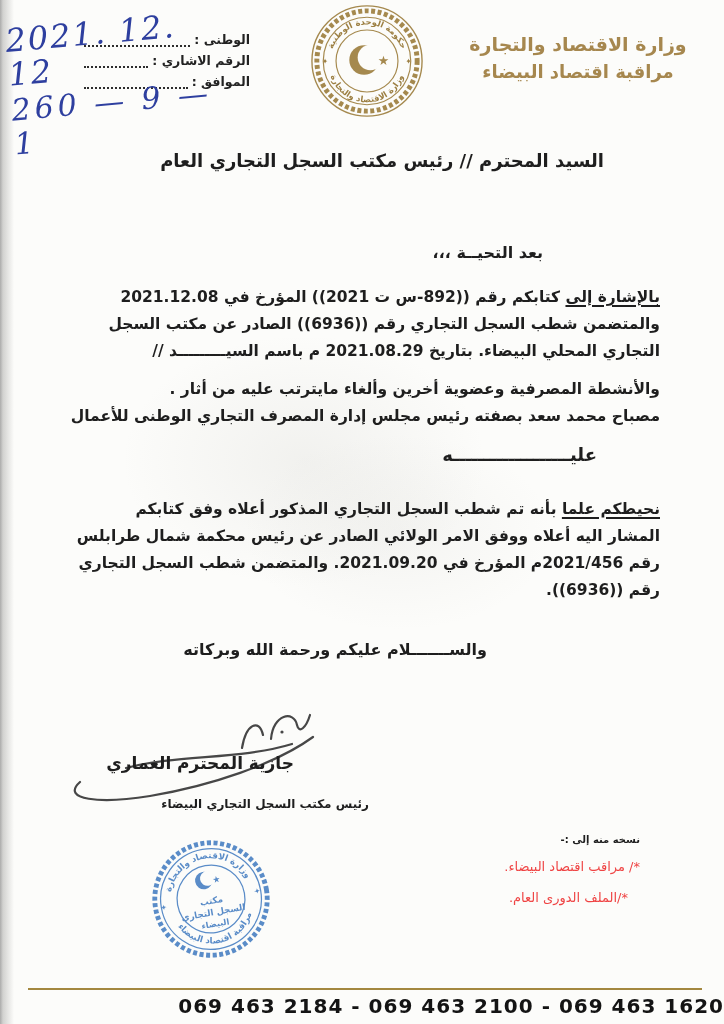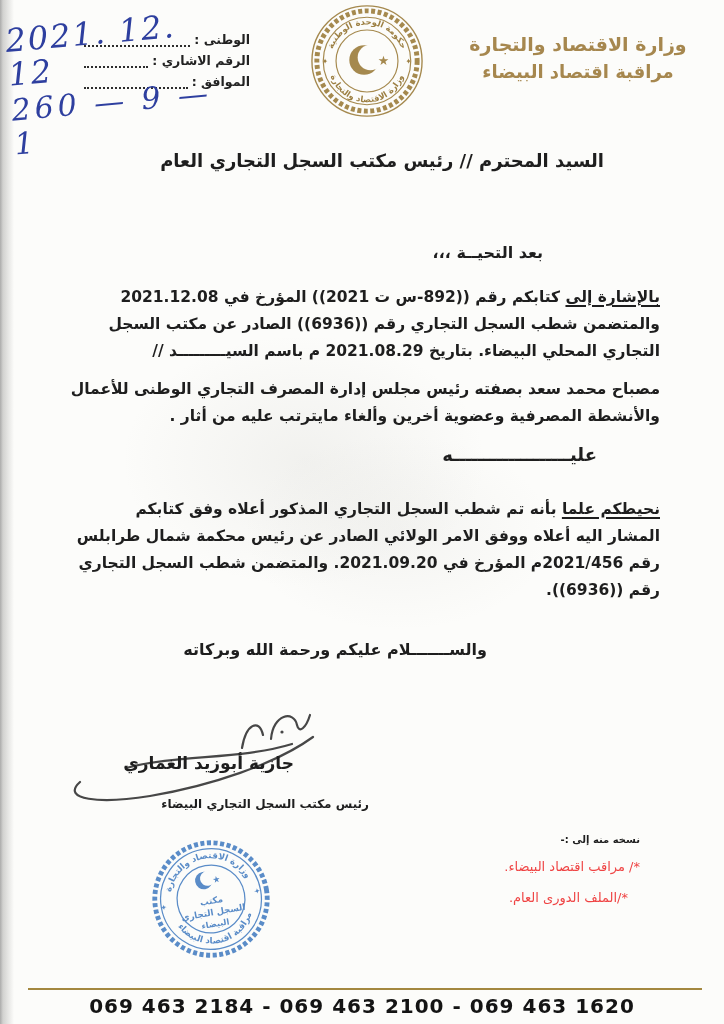--- a/index.html
+++ b/index.html
@@ -56,21 +56,21 @@
   .sig-title{top:797px;right:355px;font-size:12px;font-weight:bold;}
   
   .copies{position:absolute;top:834px;right:84px;direction:rtl;text-align:right;white-space:nowrap;}
   .copies .c-head{font-size:10px;font-weight:bold;margin-bottom:14px;}
   .copies .c-item{font-size:13px;margin-bottom:16px;color:#ef4444;}
   .copies .c-item.indent{margin-right:12px;}
   
   .office-stamp{position:absolute;left:148px;top:836px;width:126px;height:126px;transform:rotate(-10deg);opacity:.92;}
   
   .footer-rule{position:absolute;left:28px;right:22px;top:988px;height:2px;background:#a3873f;}
-  .phones{position:absolute;top:994px;left:0;right:0;text-align:center;font-size:20px;font-weight:bold;letter-spacing:1px;color:#141414;direction:ltr;}
+  .phones{position:absolute;top:994px;left:0;right:0;text-align:right;font-size:20px;font-weight:bold;letter-spacing:1px;color:#141414;direction:ltr;}
 </style>
 </head>
 <body>
 
 <div class="page">
   <div class="scan-edge"></div>
 
   <div class="ref-block">
     <div class="ref-row">
       <span class="lbl">الوطنى :</span>
@@ -124,22 +124,22 @@
 
   <div class="rtl-abs greeting">بعد التحيــة ،،،</div>
 
   <div class="rtl-abs para para1">
     <div><span class="lead-underline">بالإشارة إلى</span><span> كتابكم رقم ((892-س ت 2021)) المؤرخ في 2021.12.08</span></div>
     <div>والمتضمن شطب السجل التجاري رقم ((6936)) الصادر عن مكتب السجل</div>
     <div>التجاري المحلي البيضاء. بتاريخ 2021.08.29 م باسم السيـــــــــد //</div>
   </div>
 
   <div class="rtl-abs para para2">
+    <div>والأنشطة المصرفية وعضوية أخرين وألغاء مايترتب عليه من أثار .</div>
     <div>مصباح محمد سعد بصفته رئيس مجلس إدارة المصرف التجاري الوطنى للأعمال</div>
-    <div>والأنشطة المصرفية وعضوية أخرين وألغاء مايترتب عليه من أثار .</div>
   </div>
 
   <div class="rtl-abs alayh">عليـــــــــــــــــــه</div>
 
   <div class="rtl-abs para para3">
     <div><span class="lead-underline">نحيطكم علما</span><span> بأنه تم شطب السجل التجاري المذكور أعلاه وفق كتابكم</span></div>
     <div>المشار اليه أعلاه ووفق الامر الولائي الصادر عن رئيس محكمة شمال طرابلس</div>
     <div>رقم 2021/456م المؤرخ في  2021.09.20. والمتضمن شطب السجل التجاري</div>
     <div>رقم ((6936)).</div>
   </div>
@@ -148,21 +148,21 @@
 
   <svg class="sig-svg" viewBox="0 0 285 112">
     <g fill="none" stroke="#474747" stroke-width="2.2" stroke-linecap="round">
       <path d="M 184,46 C 188,22 201,16 205,33"></path>
       <path d="M 213,37 C 215,12 236,8 239,23 C 241,32 248,26 252,13"></path>
       <circle cx="224" cy="30" r="1.6" fill="#474747" stroke="none"></circle>
       <path d="M 22,80 C 2,98 42,102 92,94 C 152,84 218,62 255,35"></path>
       <path d="M 68,66 C 120,52 182,58 234,42"></path>
     </g>
   </svg>
-  <div class="rtl-abs sig-name">جازية أبوزيد الغماري</div>
+  <div class="rtl-abs sig-name">جازية المحترم الغماري</div>
   <div class="rtl-abs sig-title">رئيس مكتب السجل التجاري البيضاء</div>
 
   <div class="copies">
     <div class="c-head">نسخه منه إلى :-</div>
     <div class="c-item">*/ مراقب اقتصاد البيضاء.</div>
     <div class="c-item indent">*/الملف الدورى العام.</div>
   </div>
 
   <svg class="office-stamp" viewBox="0 0 130 130">
     <g stroke="#4d83c4" fill="none">

